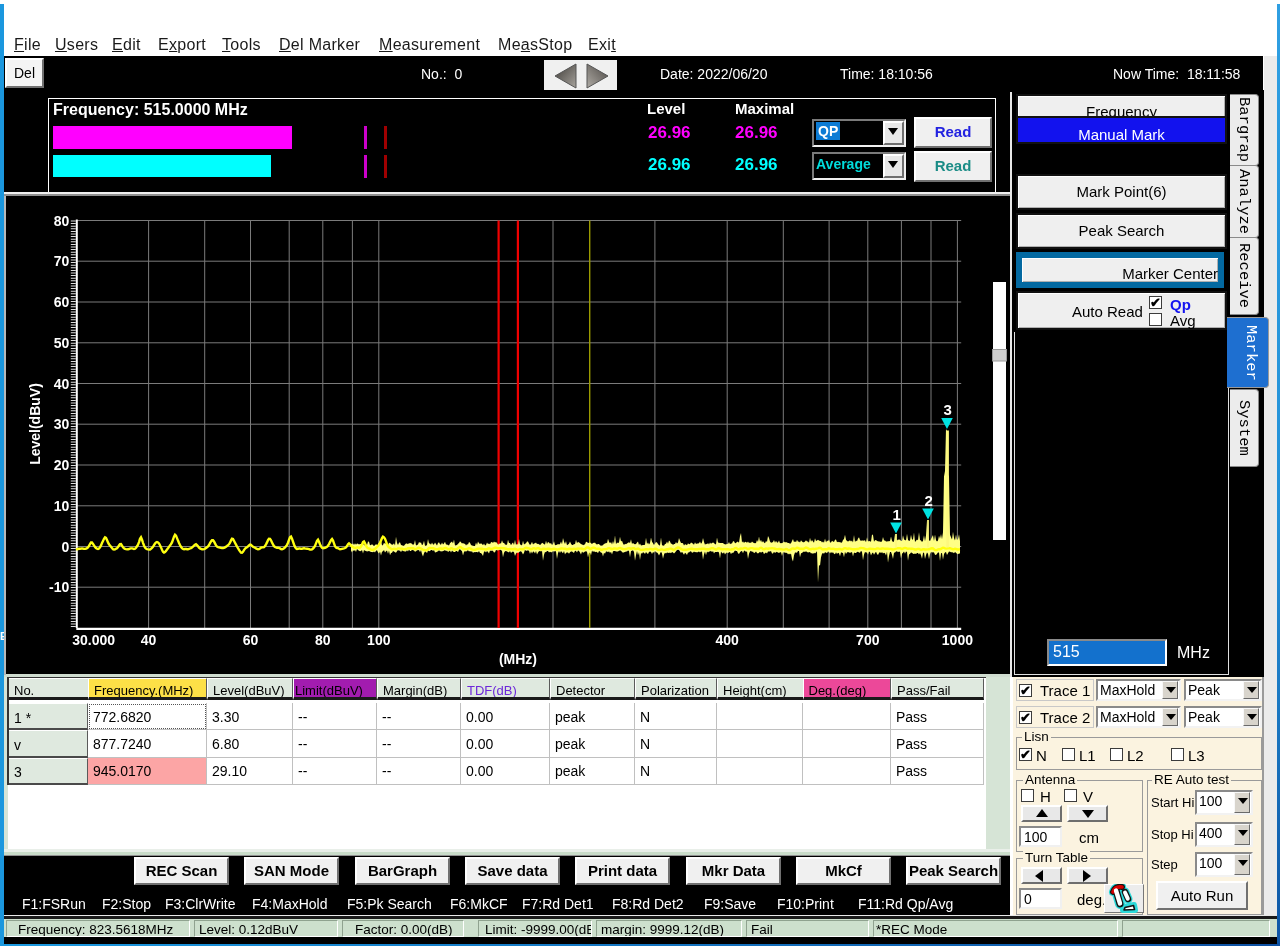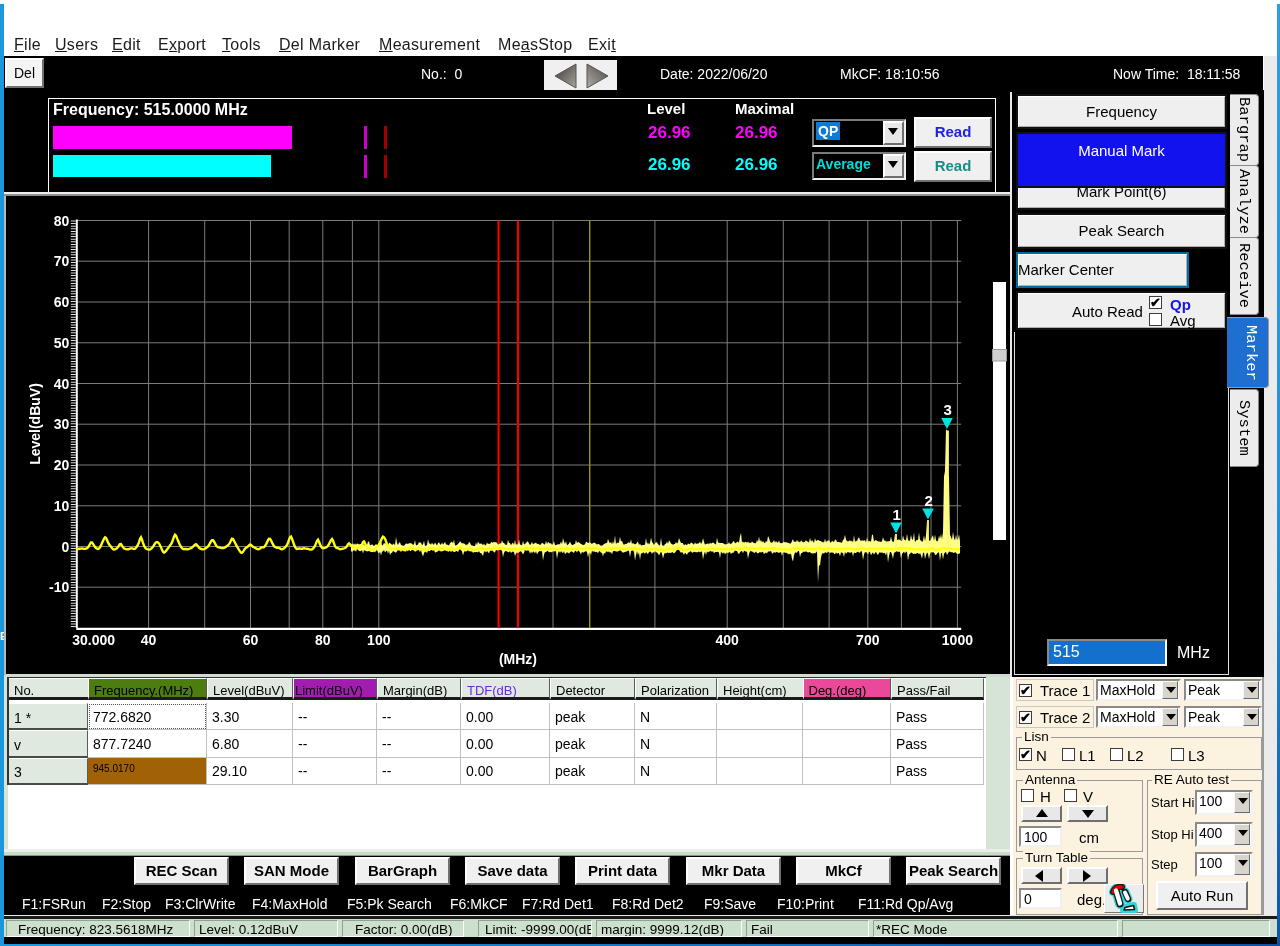--- a/index.html
+++ b/index.html
@@ -47,21 +47,21 @@
       </linearGradient>
       <linearGradient id="tg2" x1="1" y1="0" x2="0" y2="1">
         <stop offset="0" stop-color="#4a4642"></stop>
         <stop offset="1" stop-color="#b0aca6"></stop>
       </linearGradient>
     </defs>
     <polygon points="32,4 32,28 11,16" fill="url(#tg1)" stroke="#555" stroke-width="1"></polygon>
     <polygon points="43,4 43,28 64,16" fill="url(#tg2)" stroke="#555" stroke-width="1"></polygon>
   </svg>
 <div class="abs wt" style="left:660px;top:66px;font-size:14px">Date: 2022/06/20</div>
-<div class="abs wt" style="left:840px;top:66px;font-size:14px">MkCF: 18:10:56</div>
+<div class="abs wt" style="left:840px;top:66px;font-size:14px">Time: 18:10:56</div>
 <div class="abs wt" style="left:1113px;top:66px;font-size:14px">Now Time:&nbsp; 18:11:58</div>
 <div class="abs" style="left:4px;top:90px;width:1006px;height:103px;background:#000"></div>
 <div class="abs" style="left:48px;top:98px;width:948px;height:95px;border:1px solid #fff"></div>
 <div class="abs wt" style="left:53px;top:101px;font-size:16px;font-weight:bold">Frequency: 515.0000 MHz</div>
 <div class="abs" style="left:53px;top:126px;width:239px;height:23px;background:#ff00ff"></div>
 <div class="abs" style="left:53px;top:155px;width:218px;height:22px;background:#00ffff"></div>
 <div class="abs" style="left:364px;top:126px;width:2.5px;height:23px;background:#cc00cc"></div>
 <div class="abs" style="left:384px;top:126px;width:2.5px;height:23px;background:#a00000"></div>
 <div class="abs" style="left:364px;top:155px;width:2.5px;height:23px;background:#cc00cc"></div>
 <div class="abs" style="left:384px;top:155px;width:2.5px;height:23px;background:#a00000"></div>
@@ -128,22 +128,22 @@
       <rect x="989" y="86" width="13" height="258" fill="#ffffff"></rect>
       <rect x="988.5" y="153.5" width="14" height="11.5" fill="#cfcfcf" stroke="#9a9a9a" stroke-width="1"></rect>
     </svg>
   </div>
 <div class="abs" style="left:4px;top:674px;width:1006px;height:3px;background:#cfdccf"></div>
 <div class="abs" style="left:1010px;top:90px;width:254px;height:587px;background:#000"></div>
 <div class="abs" style="left:1010px;top:92px;width:2px;height:585px;background:#e8e8e8"></div>
 <div class="abs" style="left:1016px;width:211px;background:#efefef;border:2px solid #111;box-shadow:inset 1px 1px 0 #fff, inset -1px -1px 0 #b0b0b0;text-align:center;font-size:15px;color:#000;top:94px;height:35px;line-height:31px">Frequency</div>
 <div class="abs" style="left:1016px;width:211px;background:#efefef;border:2px solid #111;box-shadow:inset 1px 1px 0 #fff, inset -1px -1px 0 #b0b0b0;text-align:center;font-size:15px;color:#000;top:174px;height:36px;line-height:32px">Mark Point(6)</div>
 <div class="abs" style="left:1016px;width:211px;background:#efefef;border:2px solid #111;box-shadow:inset 1px 1px 0 #fff, inset -1px -1px 0 #b0b0b0;text-align:center;font-size:15px;color:#000;top:213px;height:36px;line-height:32px">Peak Search</div>
-<div class="abs" style="left:1016px;width:173px;background:#efefef;border:2px solid #0369a1;box-shadow:inset 1px 1px 0 #fff, inset -1px -1px 0 #b0b0b0;text-align:left;font-size:15px;color:#000;top:252px;height:36px;line-height:32px">Marker Center</div>
-<div class="abs" style="left:1016px;top:132px;width:211px;height:56px;background:#1212ee;border:2px solid #111;text-align:center;font-size:15px;color:#fff;line-height:34px">Manual Mark</div>
+<div class="abs" style="left:1016px;width:208px;background:#efefef;border:6px solid #0369a1;box-shadow:inset 1px 1px 0 #fff, inset -1px -1px 0 #b0b0b0;text-align:right;font-size:15px;color:#000;top:252px;height:36px;line-height:32px">Marker Center</div>
+<div class="abs" style="left:1016px;top:116px;width:211px;height:28px;background:#1212ee;border:2px solid #111;text-align:center;font-size:15px;color:#fff;line-height:34px">Manual Mark</div>
 <div class="abs" style="left:1016px;width:211px;background:#efefef;border:2px solid #111;box-shadow:inset 1px 1px 0 #fff, inset -1px -1px 0 #b0b0b0;text-align:center;font-size:15px;color:#000;top:291px;height:39px"></div>
 <div class="abs" style="left:1072px;top:303px;font-size:15px;color:#000">Auto Read</div>
 <div class="cb" style="left:1149px;top:296px"></div>
 <div class="abs ck" style="left:1150px;top:297px">✔</div>
 <div class="abs" style="left:1170px;top:296px;font-size:15px;font-weight:bold;color:#1414f0">Qp</div>
 <div class="cb" style="left:1149px;top:313px"></div>
 <div class="abs" style="left:1170px;top:312px;font-size:15px;color:#000">Avg</div>
 <div class="abs" style="left:1014px;top:332px;width:215px;height:343px;background:#000;border-left:1px solid #e0e0e0;border-right:1px solid #e0e0e0;border-bottom:1px solid #e0e0e0"></div>
 <div class="abs" style="left:1047px;top:639px;width:120px;height:27px;background:#1371cd;border:2px solid;border-color:#8a8a8a #fff #fff #8a8a8a"></div>
 <div class="abs wt" style="left:1053px;top:643px;font-size:16px">515</div>
@@ -152,21 +152,21 @@
 <div class="abs" style="left:1230px;top:165px;width:29px;height:73px;background:#ececec;border:1px solid #8a8a8a;border-left:none;border-radius:0 4px 4px 0;writing-mode:vertical-rl;text-align:center;font-family:'Liberation Mono',monospace;font-size:15.5px;color:#000;line-height:28px">Analyze</div>
 <div class="abs" style="left:1230px;top:237px;width:29px;height:78px;background:#ececec;border:1px solid #8a8a8a;border-left:none;border-radius:0 4px 4px 0;writing-mode:vertical-rl;text-align:center;font-family:'Liberation Mono',monospace;font-size:15.5px;color:#000;line-height:28px">Receive</div>
 <div class="abs" style="left:1230px;top:389px;width:29px;height:78px;background:#ececec;border:1px solid #8a8a8a;border-left:none;border-radius:0 4px 4px 0;writing-mode:vertical-rl;text-align:center;font-family:'Liberation Mono',monospace;font-size:15.5px;color:#000;line-height:28px">System</div>
 <div class="abs" style="left:1227px;top:317px;width:42px;height:71px;background:#1e6fd0;border:1px solid #9a9a9a;border-left:none;border-radius:0 4px 4px 0;writing-mode:vertical-rl;text-align:center;font-family:'Liberation Mono',monospace;font-size:15.5px;color:#fff;line-height:34px">Marker</div>
 <div class="abs" style="left:4px;top:677px;width:1006px;height:179px;background:#d6e4d6"></div>
 <div class="abs" style="left:8px;top:678px;width:978px;height:171px;background:#fff"></div>
 <div class="abs" style="left:4px;top:849px;width:1006px;height:3px;background:#e9efe9"></div>
 <div class="abs" style="left:4px;top:852px;width:1006px;height:2.5px;background:#c9dcc9"></div>
 <div class="abs" style="left:4px;top:854.5px;width:1006px;height:1.5px;background:#909090"></div>
 <div class="abs" style="left:8px;top:678px;width:96px;height:22px;background:#dfe9df;border-top:1px solid #fff;border-left:1px solid #fff;border-right:1px solid #5a5a5a;border-bottom:3px solid #1a1a1a;font-size:13px;color:#000;padding:4px 0 0 5px;white-space:nowrap;overflow:hidden">No.</div>
-<div class="abs" style="left:88px;top:678px;width:119px;height:22px;background:#4d7c0f;border-top:1px solid #fff;border-left:1px solid #fff;border-right:1px solid #5a5a5a;border-bottom:3px solid #1a1a1a;font-size:13px;color:#000;padding:4px 0 0 5px;white-space:nowrap;overflow:hidden">Frequency.(MHz)</div>
+<div class="abs" style="left:88px;top:678px;width:119px;height:22px;background:#fde047;border-top:1px solid #fff;border-left:1px solid #fff;border-right:1px solid #5a5a5a;border-bottom:3px solid #1a1a1a;font-size:13px;color:#000;padding:4px 0 0 5px;white-space:nowrap;overflow:hidden">Frequency.(MHz)</div>
 <div class="abs" style="left:207px;top:678px;width:86px;height:22px;background:#dfe9df;border-top:1px solid #fff;border-left:1px solid #fff;border-right:1px solid #5a5a5a;border-bottom:3px solid #1a1a1a;font-size:13px;color:#000;padding:4px 0 0 5px;white-space:nowrap;overflow:hidden">Level(dBuV)</div>
 <div class="abs" style="left:293px;top:678px;width:84px;height:22px;background:#a21caf;border-top:1px solid #fff;border-left:1px solid #fff;border-right:1px solid #5a5a5a;border-bottom:3px solid #1a1a1a;font-size:13px;color:#000;padding:4px 0 0 1px;white-space:nowrap;overflow:hidden">Limit(dBuV)</div>
 <div class="abs" style="left:377px;top:678px;width:84px;height:22px;background:#dfe9df;border-top:1px solid #fff;border-left:1px solid #fff;border-right:1px solid #5a5a5a;border-bottom:3px solid #1a1a1a;font-size:13px;color:#000;padding:4px 0 0 5px;white-space:nowrap;overflow:hidden">Margin(dB)</div>
 <div class="abs" style="left:461px;top:678px;width:89px;height:22px;background:#dfe9df;border-top:1px solid #fff;border-left:1px solid #fff;border-right:1px solid #5a5a5a;border-bottom:3px solid #1a1a1a;font-size:13px;color:#6d28d9;padding:4px 0 0 5px;white-space:nowrap;overflow:hidden">TDF(dB)</div>
 <div class="abs" style="left:550px;top:678px;width:85px;height:22px;background:#dfe9df;border-top:1px solid #fff;border-left:1px solid #fff;border-right:1px solid #5a5a5a;border-bottom:3px solid #1a1a1a;font-size:13px;color:#000;padding:4px 0 0 5px;white-space:nowrap;overflow:hidden">Detector</div>
 <div class="abs" style="left:635px;top:678px;width:82px;height:22px;background:#dfe9df;border-top:1px solid #fff;border-left:1px solid #fff;border-right:1px solid #5a5a5a;border-bottom:3px solid #1a1a1a;font-size:13px;color:#000;padding:4px 0 0 5px;white-space:nowrap;overflow:hidden">Polarization</div>
 <div class="abs" style="left:717px;top:678px;width:97px;height:22px;background:#dfe9df;border-top:1px solid #fff;border-left:1px solid #fff;border-right:1px solid #5a5a5a;border-bottom:3px solid #1a1a1a;font-size:13px;color:#000;padding:4px 0 0 5px;white-space:nowrap;overflow:hidden">Height(cm)</div>
 <div class="abs" style="left:802.5px;top:678px;width:88.5px;height:22px;background:#ec4899;border-top:1px solid #fff;border-left:1px solid #fff;border-right:1px solid #5a5a5a;border-bottom:3px solid #1a1a1a;font-size:13px;color:#000;padding:4px 0 0 5px;white-space:nowrap;overflow:hidden">Deg.(deg)</div>
 <div class="abs" style="left:891.0px;top:678px;width:93px;height:22px;background:#dfe9df;border-top:1px solid #fff;border-left:1px solid #fff;border-right:1px solid #5a5a5a;border-bottom:3px solid #1a1a1a;font-size:13px;color:#000;padding:4px 0 0 5px;white-space:nowrap;overflow:hidden">Pass/Fail</div>
 <div class="abs" style="left:8px;top:703.0px;width:80px;height:27.4px;background:#dfe9df;border-top:1px solid #fff;border-left:1px solid #fff;border-right:1px solid #5a5a5a;border-bottom:2px solid #4a4a4a;font-size:14px;color:#000;padding:5.5px 0 0 5px">1 *</div>
@@ -185,21 +185,21 @@
 <div class="abs" style="left:207px;top:730.4px;width:86px;height:27.4px;background:#fff;border-right:1px solid #c0c0c0;border-bottom:1px solid #c0c0c0;font-size:14px;color:#000;padding:5.5px 0 0 5px">6.80</div>
 <div class="abs" style="left:293px;top:730.4px;width:84px;height:27.4px;background:#fff;border-right:1px solid #c0c0c0;border-bottom:1px solid #c0c0c0;font-size:14px;color:#000;padding:5.5px 0 0 5px">--</div>
 <div class="abs" style="left:377px;top:730.4px;width:84px;height:27.4px;background:#fff;border-right:1px solid #c0c0c0;border-bottom:1px solid #c0c0c0;font-size:14px;color:#000;padding:5.5px 0 0 5px">--</div>
 <div class="abs" style="left:461px;top:730.4px;width:89px;height:27.4px;background:#fff;border-right:1px solid #c0c0c0;border-bottom:1px solid #c0c0c0;font-size:14px;color:#000;padding:5.5px 0 0 5px">0.00</div>
 <div class="abs" style="left:550px;top:730.4px;width:85px;height:27.4px;background:#fff;border-right:1px solid #c0c0c0;border-bottom:1px solid #c0c0c0;font-size:14px;color:#000;padding:5.5px 0 0 5px">peak</div>
 <div class="abs" style="left:635px;top:730.4px;width:82px;height:27.4px;background:#fff;border-right:1px solid #c0c0c0;border-bottom:1px solid #c0c0c0;font-size:14px;color:#000;padding:5.5px 0 0 5px">N</div>
 <div class="abs" style="left:717px;top:730.4px;width:85.5px;height:27.4px;background:#fff;border-right:1px solid #c0c0c0;border-bottom:1px solid #c0c0c0;font-size:14px;color:#000;padding:5.5px 0 0 5px"></div>
 <div class="abs" style="left:802.5px;top:730.4px;width:88.5px;height:27.4px;background:#fff;border-right:1px solid #c0c0c0;border-bottom:1px solid #c0c0c0;font-size:14px;color:#000;padding:5.5px 0 0 5px"></div>
 <div class="abs" style="left:891.0px;top:730.4px;width:93px;height:27.4px;background:#fff;border-right:1px solid #c0c0c0;border-bottom:1px solid #c0c0c0;font-size:14px;color:#000;padding:5.5px 0 0 5px">Pass</div>
 <div class="abs" style="left:8px;top:757.8px;width:80px;height:27.4px;background:#dfe9df;border-top:1px solid #fff;border-left:1px solid #fff;border-right:1px solid #5a5a5a;border-bottom:2px solid #4a4a4a;font-size:14px;color:#000;padding:5.5px 0 0 5px">3</div>
-<div class="abs" style="left:88px;top:757.8px;width:119px;height:27.4px;background:#a16207;border-right:1px solid #c0c0c0;border-bottom:1px solid #c0c0c0;font-size:10px;color:#000;padding:5.5px 0 0 5px">945.0170</div>
+<div class="abs" style="left:88px;top:757.8px;width:119px;height:27.4px;background:#fca5a5;border-right:1px solid #c0c0c0;border-bottom:1px solid #c0c0c0;font-size:14px;color:#000;padding:5.5px 0 0 5px">945.0170</div>
 <div class="abs" style="left:207px;top:757.8px;width:86px;height:27.4px;background:#fff;border-right:1px solid #c0c0c0;border-bottom:1px solid #c0c0c0;font-size:14px;color:#000;padding:5.5px 0 0 5px">29.10</div>
 <div class="abs" style="left:293px;top:757.8px;width:84px;height:27.4px;background:#fff;border-right:1px solid #c0c0c0;border-bottom:1px solid #c0c0c0;font-size:14px;color:#000;padding:5.5px 0 0 5px">--</div>
 <div class="abs" style="left:377px;top:757.8px;width:84px;height:27.4px;background:#fff;border-right:1px solid #c0c0c0;border-bottom:1px solid #c0c0c0;font-size:14px;color:#000;padding:5.5px 0 0 5px">--</div>
 <div class="abs" style="left:461px;top:757.8px;width:89px;height:27.4px;background:#fff;border-right:1px solid #c0c0c0;border-bottom:1px solid #c0c0c0;font-size:14px;color:#000;padding:5.5px 0 0 5px">0.00</div>
 <div class="abs" style="left:550px;top:757.8px;width:85px;height:27.4px;background:#fff;border-right:1px solid #c0c0c0;border-bottom:1px solid #c0c0c0;font-size:14px;color:#000;padding:5.5px 0 0 5px">peak</div>
 <div class="abs" style="left:635px;top:757.8px;width:82px;height:27.4px;background:#fff;border-right:1px solid #c0c0c0;border-bottom:1px solid #c0c0c0;font-size:14px;color:#000;padding:5.5px 0 0 5px">N</div>
 <div class="abs" style="left:717px;top:757.8px;width:85.5px;height:27.4px;background:#fff;border-right:1px solid #c0c0c0;border-bottom:1px solid #c0c0c0;font-size:14px;color:#000;padding:5.5px 0 0 5px"></div>
 <div class="abs" style="left:802.5px;top:757.8px;width:88.5px;height:27.4px;background:#fff;border-right:1px solid #c0c0c0;border-bottom:1px solid #c0c0c0;font-size:14px;color:#000;padding:5.5px 0 0 5px"></div>
 <div class="abs" style="left:891.0px;top:757.8px;width:93px;height:27.4px;background:#fff;border-right:1px solid #c0c0c0;border-bottom:1px solid #c0c0c0;font-size:14px;color:#000;padding:5.5px 0 0 5px">Pass</div>
 <div class="abs" style="left:7px;top:677px;width:979px;height:1px;background:#333"></div>

